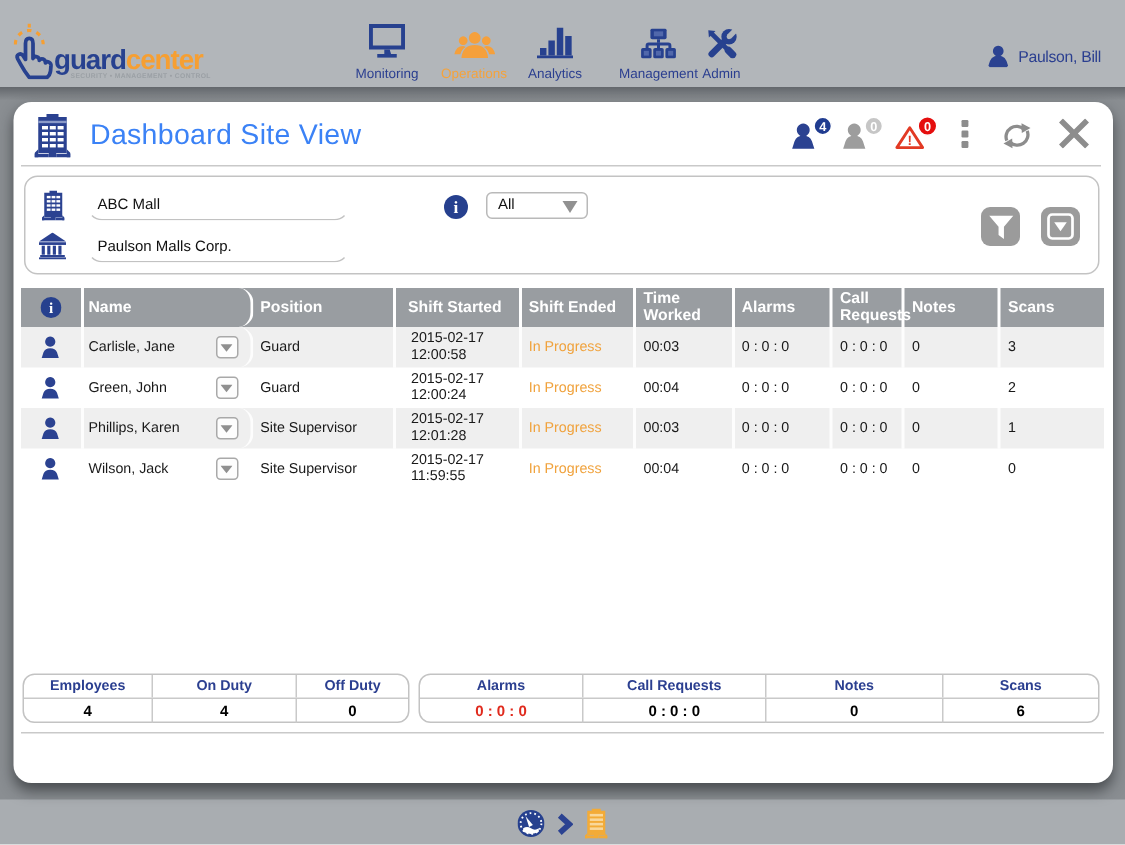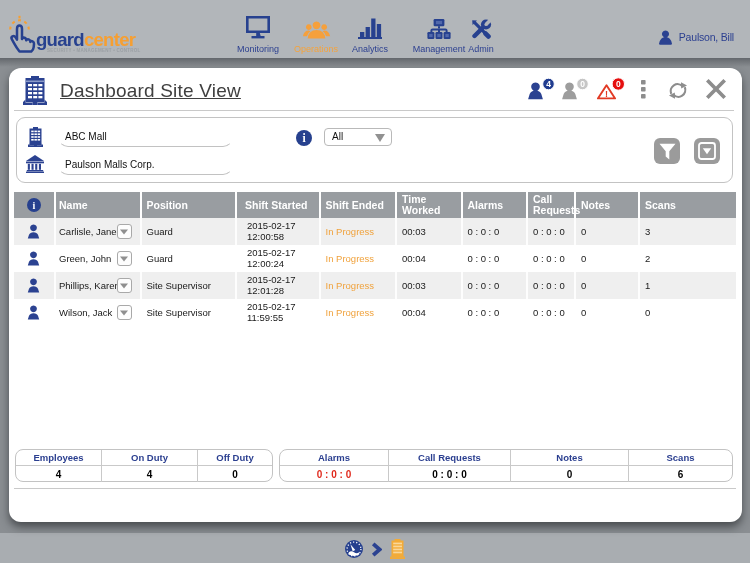--- a/index.html
+++ b/index.html
@@ -23,21 +23,21 @@
 .nav-ico { height:23px; display:flex; align-items:flex-end; justify-content:center; }
 .logo { position:absolute; left:8px; top:15px; width:140px; height:43px; }
 .user { position:absolute; right:16px; top:30px; color:#2b3f90; font-size:10.5px; letter-spacing:-0.2px; }
 .bottombar { position:absolute; left:0; top:533px; width:750px; height:30px; background:#a9adb1; }
 .bb-icons { position:absolute; left:0; top:539px; width:750px; height:24px; text-align:center; }
 
 .card { position:absolute; left:9px; top:68px; width:733px; height:454px; background:#fff;
   border-radius:12px; box-shadow:0 5px 9px rgba(30,33,37,0.6); }
 .title-row { position:absolute; left:0; top:0; width:100%; height:43px; }
 .title-row .bldg { position:absolute; left:14px; top:8px; }
-.title-row h1 { position:absolute; left:51px; top:12px; font-size:19px; font-weight:normal; color:#404040; letter-spacing:0.2px;text-decoration:underline; }
+.title-row h1 { position:absolute; left:51px; top:12px; font-size:19px; font-weight:normal; color:#3b82f6; letter-spacing:0.2px; }
 .tsep { position:absolute; left:5px; top:42px; width:720px; height:1px; background:#c9c9c9; }
 .ticons { position:absolute; left:0; top:0; width:733px; height:43px; }
 
 .filterbox { position:absolute; left:7px; top:49px; width:717px; height:66px; border:1px solid #c3c3c3; border-radius:9px; }
 .f-ico1 { position:absolute; left:11px; top:9px; }
 .f-ico2 { position:absolute; left:9px; top:37px; }
 .finput { position:absolute; left:41px; width:175px; height:21px; border:1px solid transparent; border-bottom:1px solid #c2c2c2; border-radius:10px; font-size:10px; color:#111; padding-left:6px; line-height:20px; }
 .fi1 { top:8px; }
 .fi2 { top:36px; }
 .info-ico { position:absolute; left:279px; top:12px; }
@@ -47,21 +47,21 @@
 .fb1 { left:637px; }
 .fb2 { left:677px; }
 
 .table { position:absolute; left:5px; top:124px; width:722px; font-size:9.5px; color:#191919; }
 .trh { display:flex; height:26px; background:#999da1; color:#fff; font-weight:bold; font-size:10.5px; }
 .trh > div { border-right:2px solid #fff; display:flex; align-items:center; padding-left:5px; line-height:11px; }
 .tr { display:flex; height:27px; }
 .tr > div { border-right:2px solid rgba(255,255,255,0.85); display:flex; align-items:center; padding-left:5px; }
 .tr.odd { background:#efefef; }
 .c0 { width:41.5px; justify-content:center; padding-left:0 !important; }
-.c1 { width:86px; position:relative; padding-left:3.5px !important; }
+.c1 { width:113px; position:relative; padding-left:3.5px !important;border-radius:10px; }
 .c2 { width:95.5px; }
 .c3 { width:83.5px; padding-left:10px !important; }
 .trh .c3 { padding-left:8px !important; }
 .c4 { width:76.5px; }
 .c5 { width:65.5px; }
 .c6 { width:65.5px; }
 .c7 { width:48px; }
 .c8 { width:64px; }
 .c9 { width:55px; border-right:none !important; }
 .two { line-height:10.5px; }

